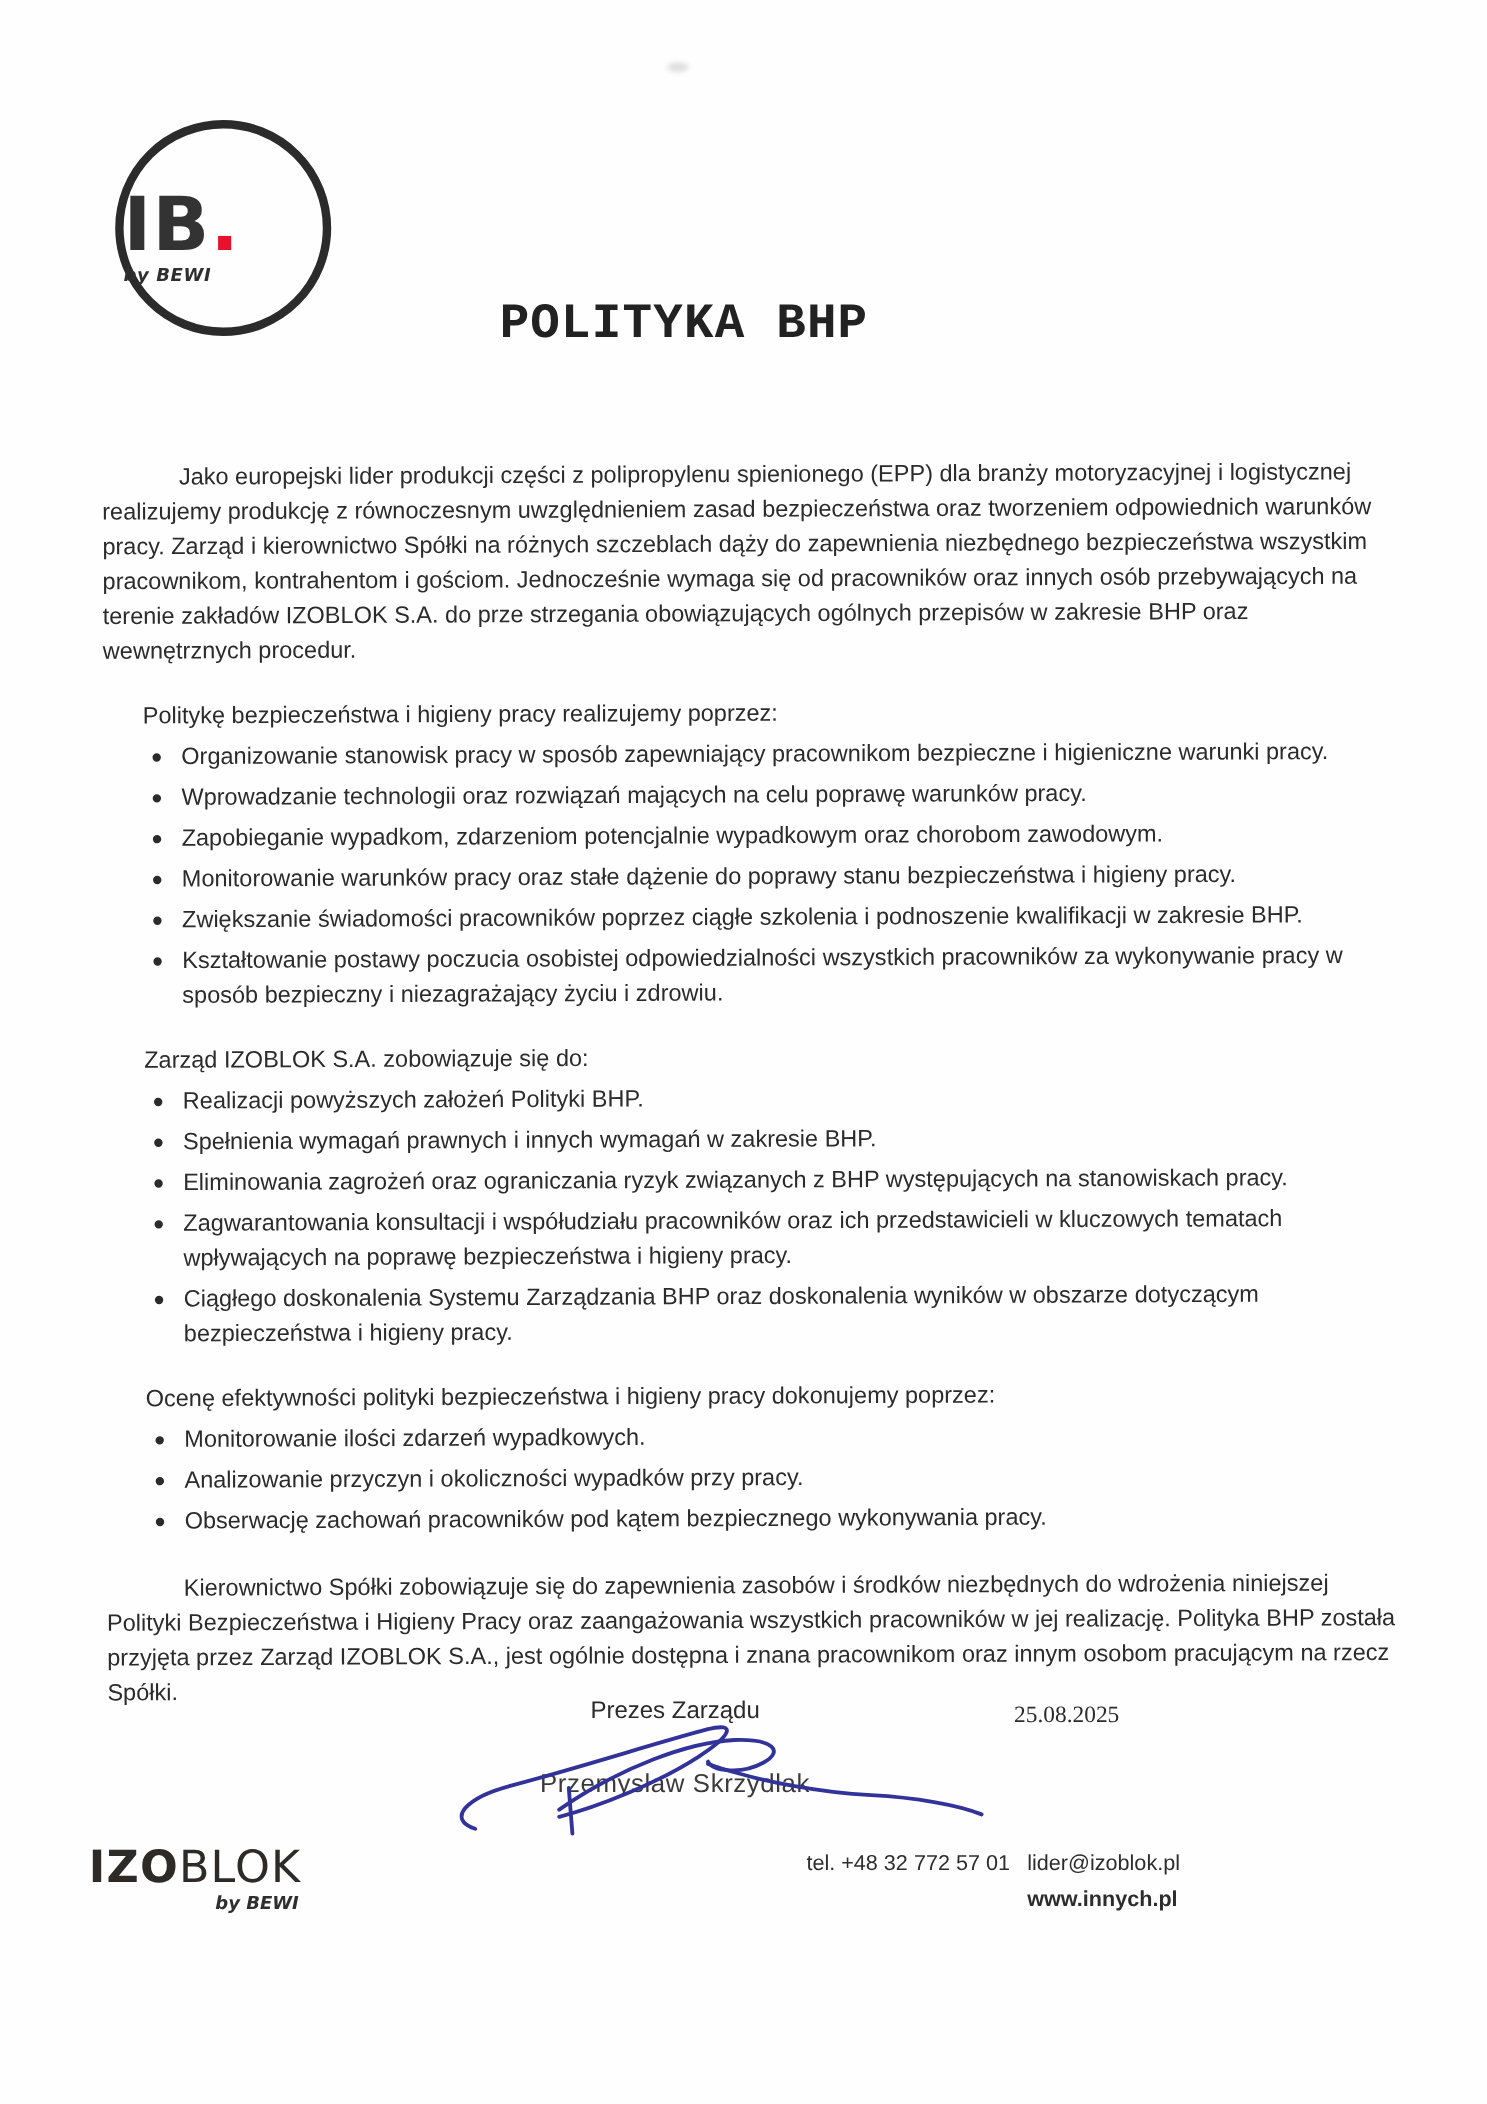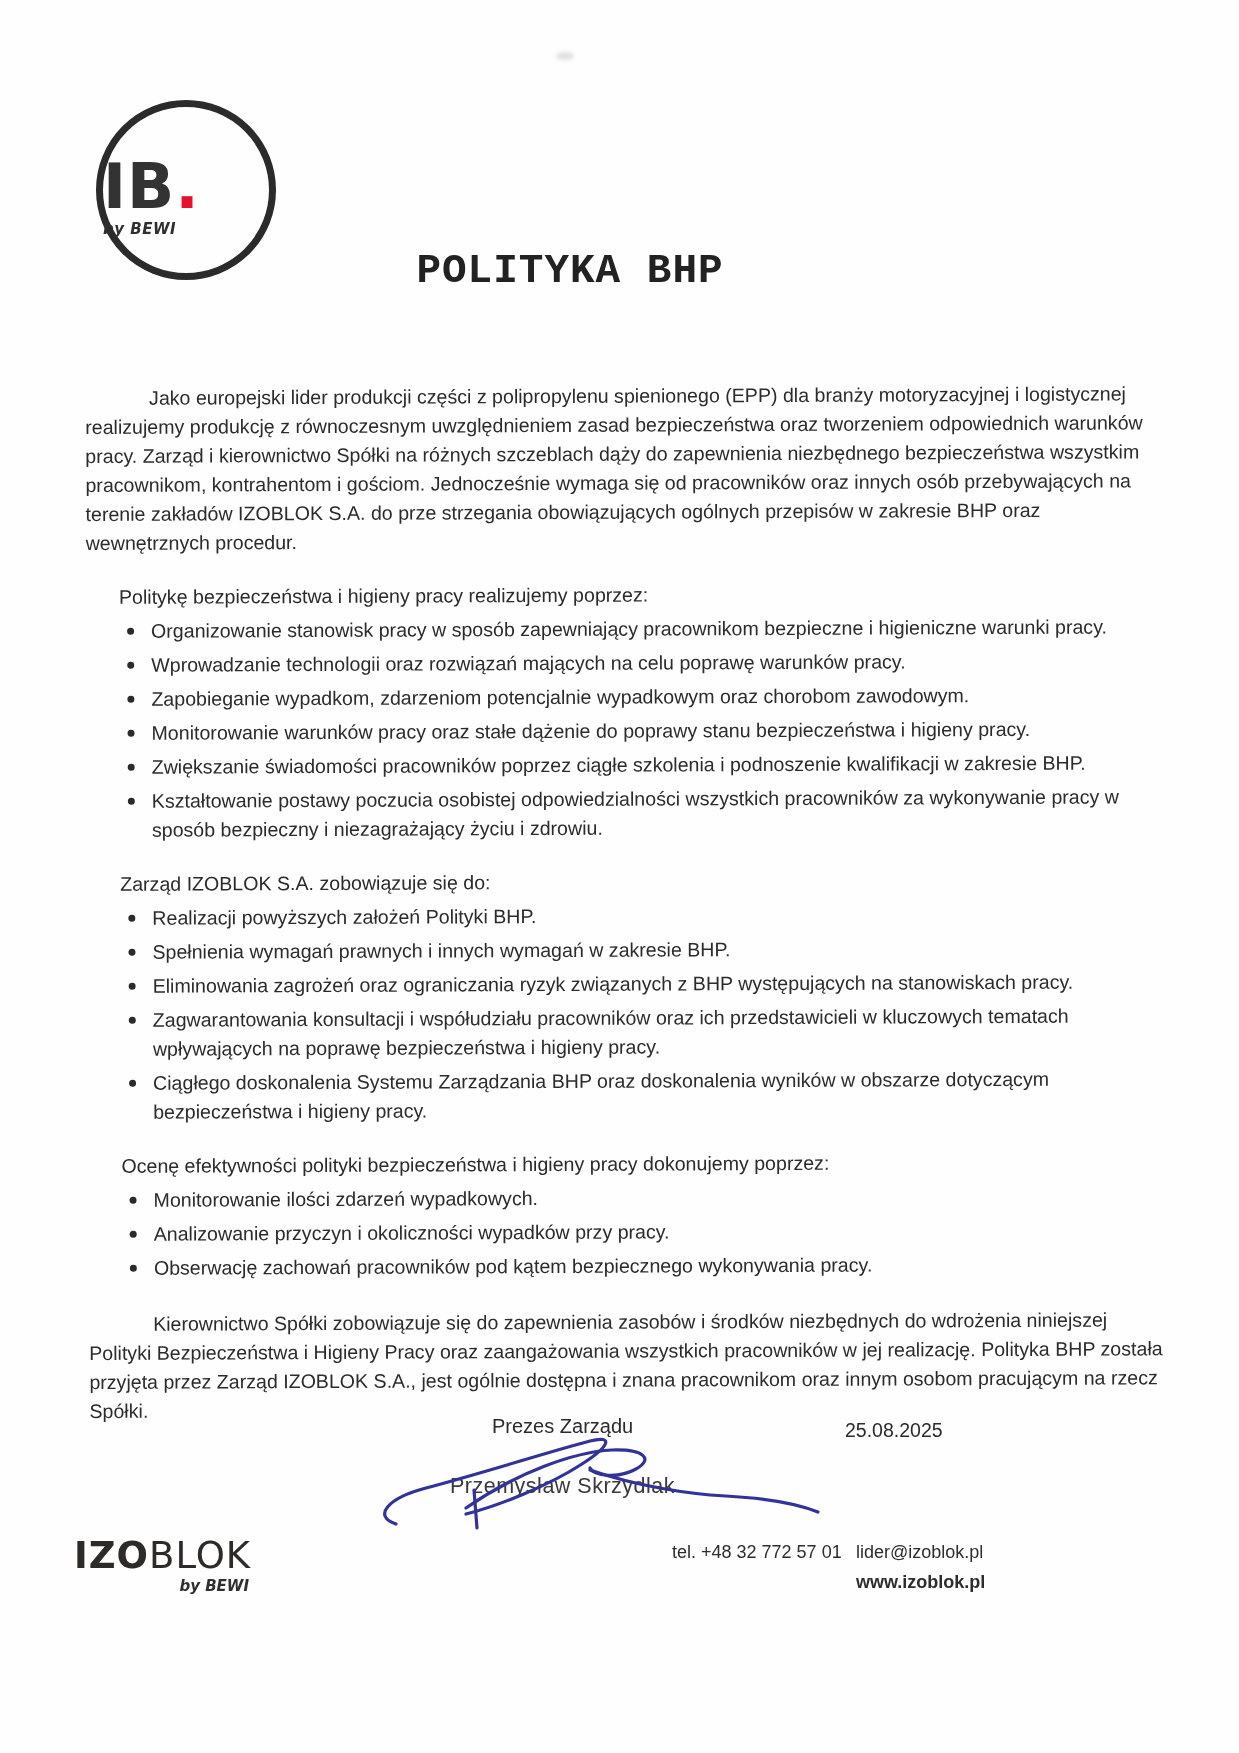--- a/index.html
+++ b/index.html
@@ -54,21 +54,21 @@
     width:7px;height:7px;border-radius:50%;background:#2b2b2b;
   }
   .closing{margin-top:27px;}
   
   .sig-role{
     position:absolute;left:467px;top:1415px;
     font-size:20px;color:#2b2b2b;margin-left:25px;
   }
   .sig-date{
     position:absolute;left:845px;top:1419px;
-    font-size:19.5px;color:#2b2b2b;
+    font-size:19.5px;color:#2b2b2b;font-family:Liberation Serif, serif;
   }
   .sig-name{
     position:absolute;left:450px;top:1474px;
     font-size:21.5px;color:#3a3a3a;letter-spacing:0.5px;
   }
   .sig-ink{position:absolute;left:378px;top:1432px;}
   
   .smudge{
     position:absolute;left:556px;top:52px;width:18px;height:8px;
     background:#c9c9c9;border-radius:50%;filter:blur(2px);opacity:.6;
@@ -157,16 +157,16 @@
 
   <div class="footer-logo">
     <span class="izo">IZO</span><span class="blok">BLOK</span>
     <span class="f-byline">by BEWI</span>
   </div>
   <div class="f-col f-phone">
     <div>tel. +48 32 772 57 01</div>
   </div>
   <div class="f-col f-web">
     <div>lider@izoblok.pl</div>
-    <div class="site">www.izoblok.pl</div>
+    <div class="site">www.innych.pl</div>
   </div>
 
 </div>
 
 </body></html>

